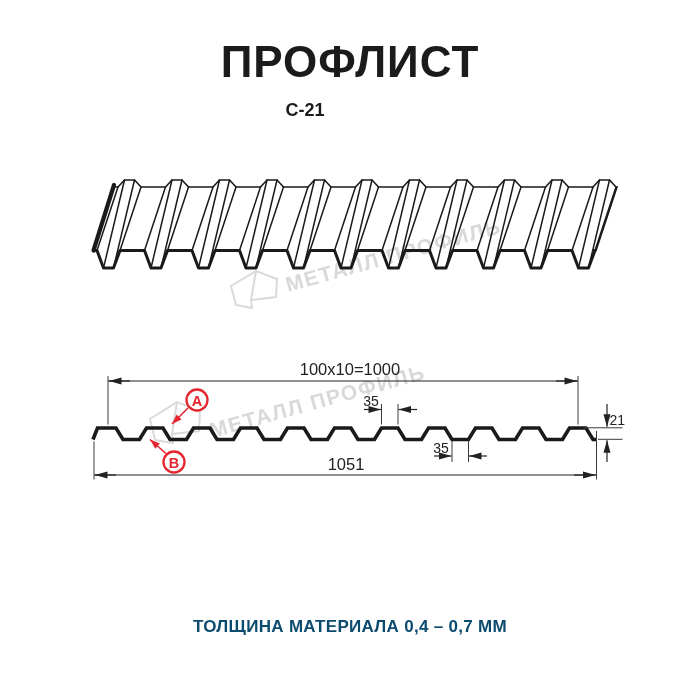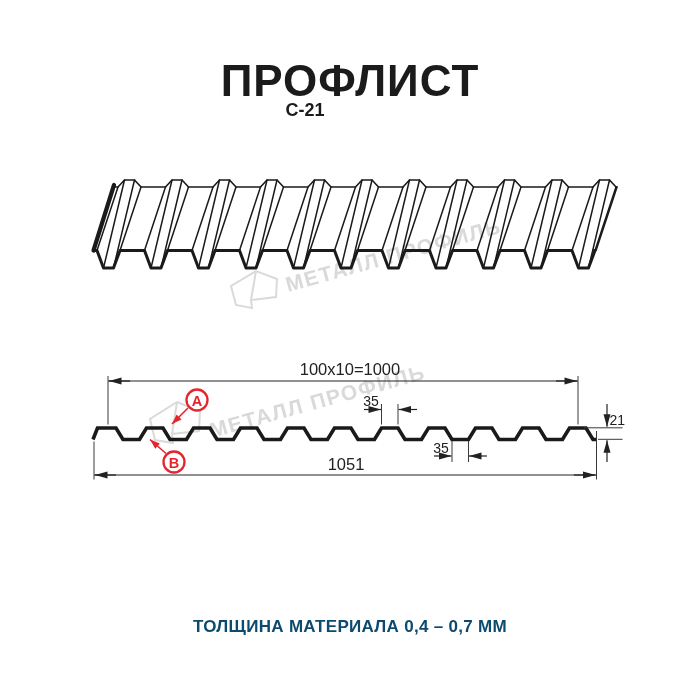--- a/index.html
+++ b/index.html
@@ -1,18 +1,18 @@
 <!DOCTYPE html>
 <html><head>
 <meta charset="utf-8">
 <style>
   html,body{margin:0;padding:0;background:#fff;}
   .page{position:relative;width:700px;height:700px;background:#fff;overflow:hidden;
         font-family:"Liberation Sans",sans-serif;}
-  .title{position:absolute;top:56px;left:0;width:700px;text-align:center;
+  .title{position:absolute;top:37px;left:0;width:700px;text-align:center;
          font-size:44px;font-weight:bold;letter-spacing:1px;color:#1b1b1b;}
   .subtitle{position:absolute;top:100px;left:0;width:610px;text-align:center;
          font-size:18px;font-weight:bold;color:#1b1b1b;}
   .footer{position:absolute;top:617px;left:0;width:700px;text-align:center;
          font-size:17px;font-weight:bold;letter-spacing:.3px;color:#0c4a6e;}
   svg.draw{position:absolute;top:0;left:0;}
   text.dim{font-family:"Liberation Sans",sans-serif;font-size:16.5px;fill:#222;}
   text.dimsm{font-family:"Liberation Sans",sans-serif;font-size:14px;fill:#222;}
   text.wm{font-family:"Liberation Sans",sans-serif;font-size:21px;font-weight:bold;letter-spacing:1.5px;}
   text.callout{font-family:"Liberation Sans",sans-serif;font-size:14.5px;font-weight:bold;text-anchor:middle;}

